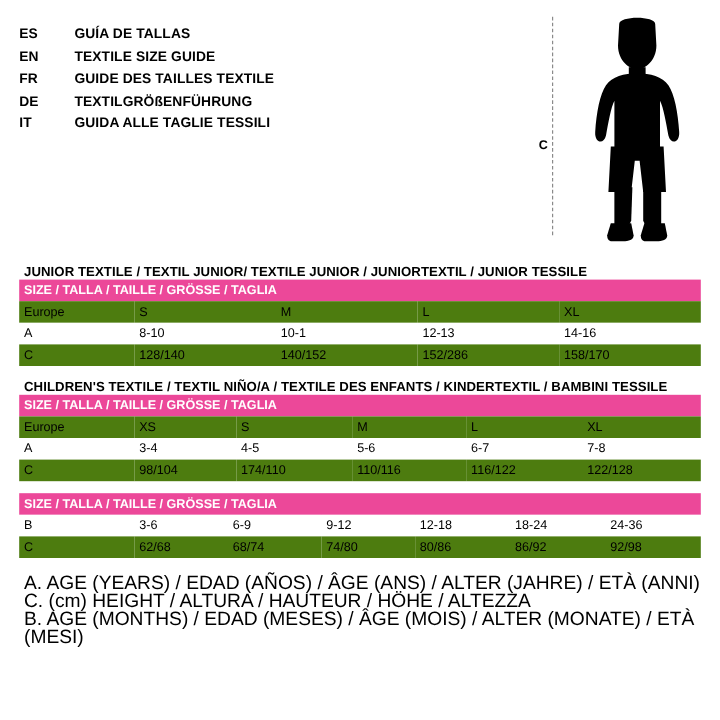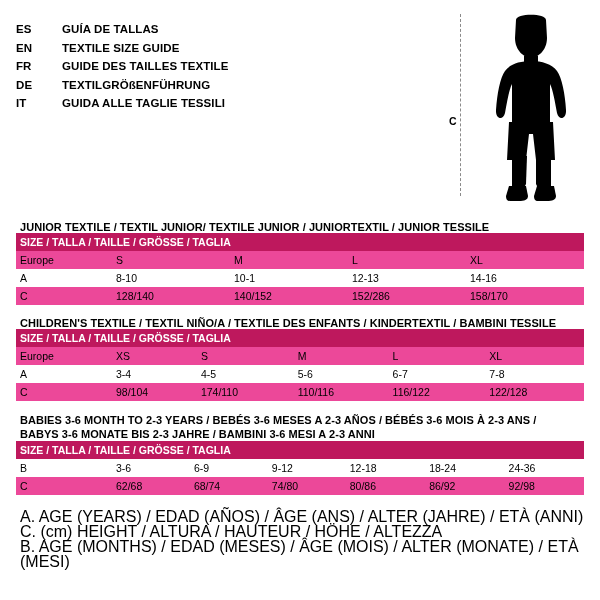--- a/index.html
+++ b/index.html
@@ -95,29 +95,29 @@
     border-collapse: collapse;
     font-size: 10.5px;
   }
   table.size-table th,
   table.size-table td {
     text-align: left;
     font-weight: normal;
     padding: 3px 0 3px 4px;
   }
   tr.head-row {
-    background: #be185d;
+    background: #ec4899;
     color: #ffffff;
   }
   tr.head-row th {
     font-weight: bold;
     font-size: 10.5px;
   }
   tr.sub-row {
-    background: #ec4899;
+    background: #4d7c0f;
   }
   tr.data-row {
     background: #ffffff;
   }
   .col-label { width: 92px; }
 
   
   .footnotes {
     margin-top: 14px;
     padding-left: 4px;
@@ -256,22 +256,20 @@
           <td>174/110</td>
           <td>110/116</td>
           <td>116/122</td>
           <td>122/128</td>
         </tr>
       </tbody>
     </table>
   </div>
 
   <div class="section">
-    <div class="section-title two-line" style="white-space:pre-line;">BABIES 3-6 MONTH TO 2-3 YEARS / BEBÉS 3-6 MESES A 2-3 AÑOS / BÉBÉS 3-6 MOIS À 2-3 ANS /
-BABYS 3-6 MONATE BIS 2-3 JAHRE / BAMBINI 3-6 MESI A 2-3 ANNI</div>
     <table class="size-table">
       <tbody>
         <tr class="head-row">
           <th colspan="7">SIZE / TALLA / TAILLE / GRÖSSE / TAGLIA</th>
         </tr>
         <tr class="data-row">
           <td class="col-label">B</td>
           <td>3-6</td>
           <td>6-9</td>
           <td>9-12</td>

